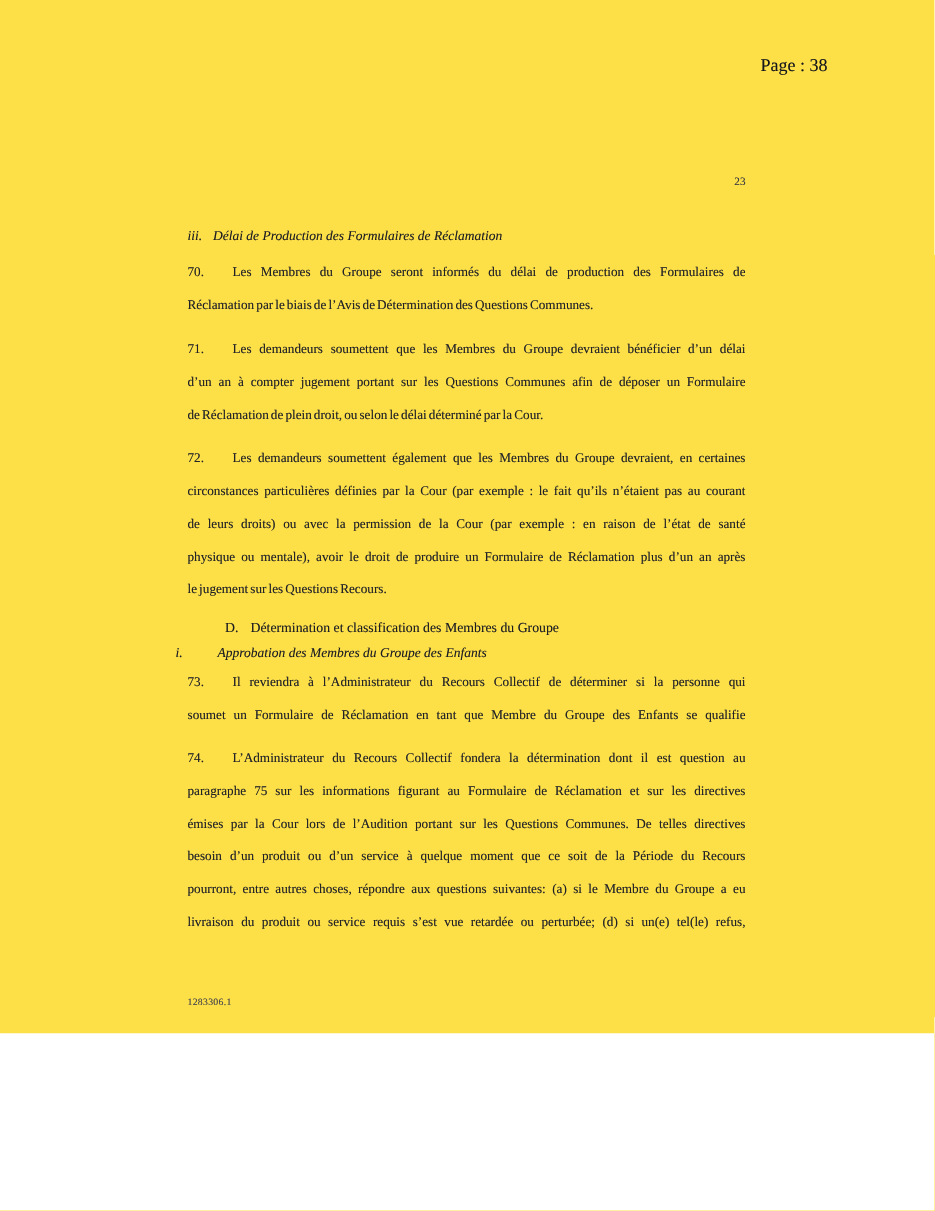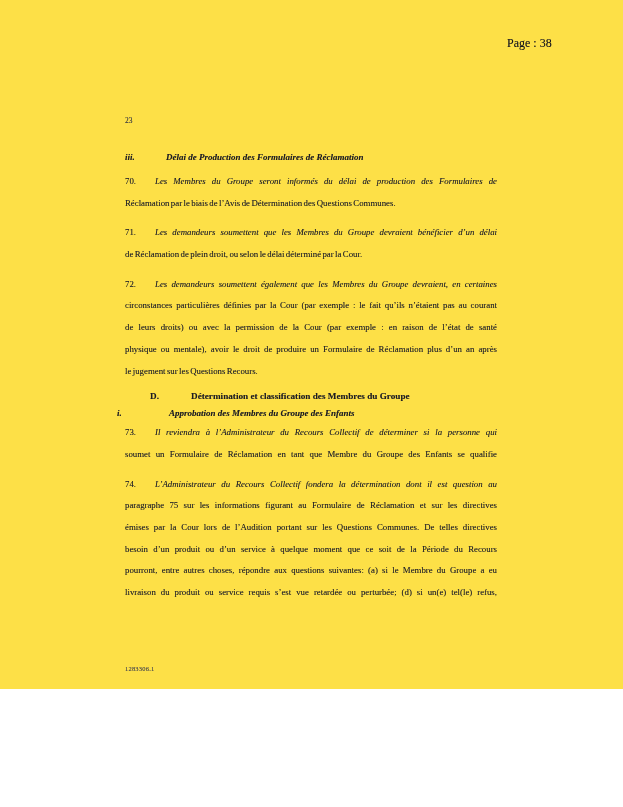--- a/index.html
+++ b/index.html
@@ -11,35 +11,35 @@
     color:#222226;
     overflow:hidden;
     text-shadow:0 0 0.4px rgba(45,45,65,0.45);
   }
   .header-label{
     position:absolute;left:507px;top:36px;
     font-size:12px;color:#15151a;white-space:nowrap;
   }
   .inner-pageno{
     position:absolute;left:125px;top:116px;width:372px;
-    text-align:left;font-size:7.5px;color:#3c3c42;
+    text-align:right;font-size:7.5px;color:#3c3c42;
   }
   .content{
     position:absolute;left:125px;top:151px;width:372px;
     font-size:8.8px;
   }
   .line{height:21.7px;line-height:21.7px;word-spacing:-0.8px;overflow:hidden;white-space:nowrap;}
   .line.j{text-align:justify;white-space:normal;}
   .line.j::after{content:"";display:inline-block;width:100%;height:0;}
   .line.first{display:flex;white-space:normal;}
   .pnum{flex:0 0 30px;}
-  .ltext{flex:1 1 auto;text-align:justify;height:21.7px;overflow:hidden;font-style:italic;}
+  .ltext{flex:1 1 auto;text-align:justify;height:21.7px;overflow:hidden;}
   .ltext::after{content:"";display:inline-block;width:100%;height:0;}
   .para{margin:0 0 8px 0;}
-  .hrow{display:flex;line-height:13px;font-weight:bold;color:#1c1c21;gap:24px;}
+  .hrow{display:flex;line-height:13px;font-weight:normal;color:#1c1c21;}
   .h-iii{margin:0 0 7px 0;font-style:italic;font-size:9px;}
   .h-iii .hnum{flex:0 0 17px;}
   .h-D{margin:0 0 4px 25px;font-size:9.2px;}
   .h-D .hnum{flex:0 0 17px;}
   .h-i{margin:0 0 2px -8px;font-style:italic;font-size:9px;}
   .h-i .hnum{flex:0 0 28px;}
   .htext{flex:1 1 auto;}
   .footer-doc{
     position:absolute;left:125px;top:665px;
     font-size:6.5px;color:#4a4a50;letter-spacing:0.2px;
@@ -67,20 +67,21 @@
         <span class="ltext">Les Membres du Groupe seront informés du délai de production des Formulaires de</span>
       </div>
       <div class="line">Réclamation par le biais de l’Avis de Détermination des Questions Communes.</div>
     </div>
 
     <div class="para">
       <div class="line first">
         <span class="pnum">71.</span>
         <span class="ltext">Les demandeurs soumettent que les Membres du Groupe devraient bénéficier d’un délai</span>
       </div>
+      <div class="line j">d’un an à compter jugement portant sur les Questions Communes afin de déposer un Formulaire</div>
       <div class="line">de Réclamation de plein droit, ou selon le délai déterminé par la Cour.</div>
     </div>
 
     <div class="para">
       <div class="line first">
         <span class="pnum">72.</span>
         <span class="ltext">Les demandeurs soumettent également que les Membres du Groupe devraient, en certaines</span>
       </div>
       <div class="line j">circonstances particulières définies par la Cour (par exemple : le fait qu’ils n’étaient pas au courant</div>
       <div class="line j">de leurs droits) ou avec la permission de la Cour (par exemple : en raison de l’état de santé</div>

